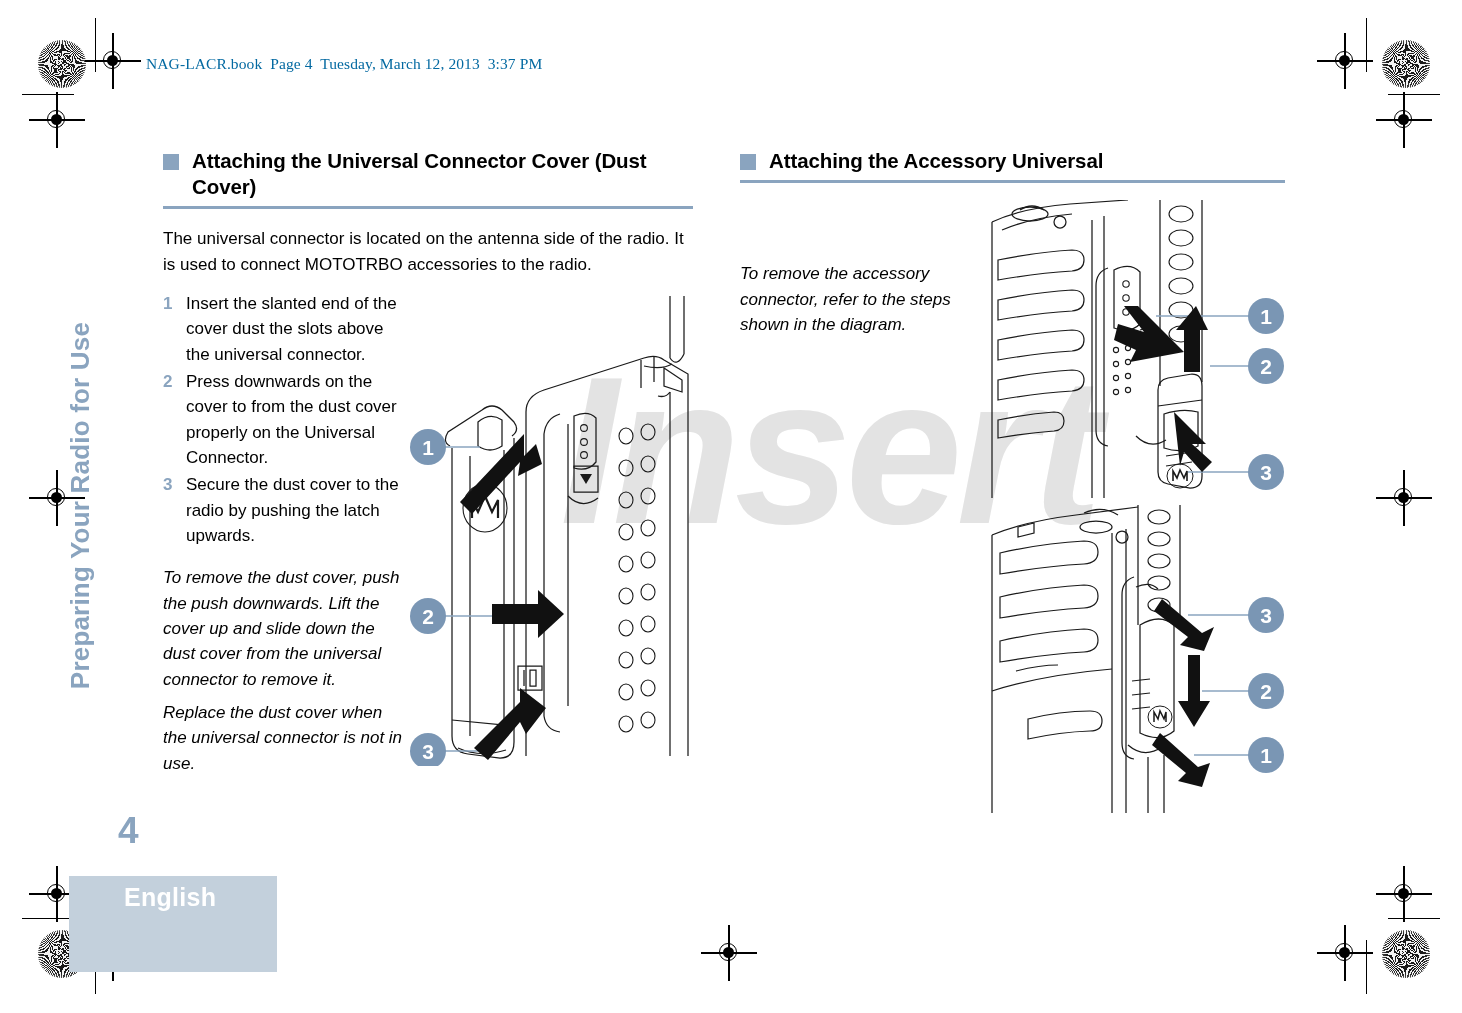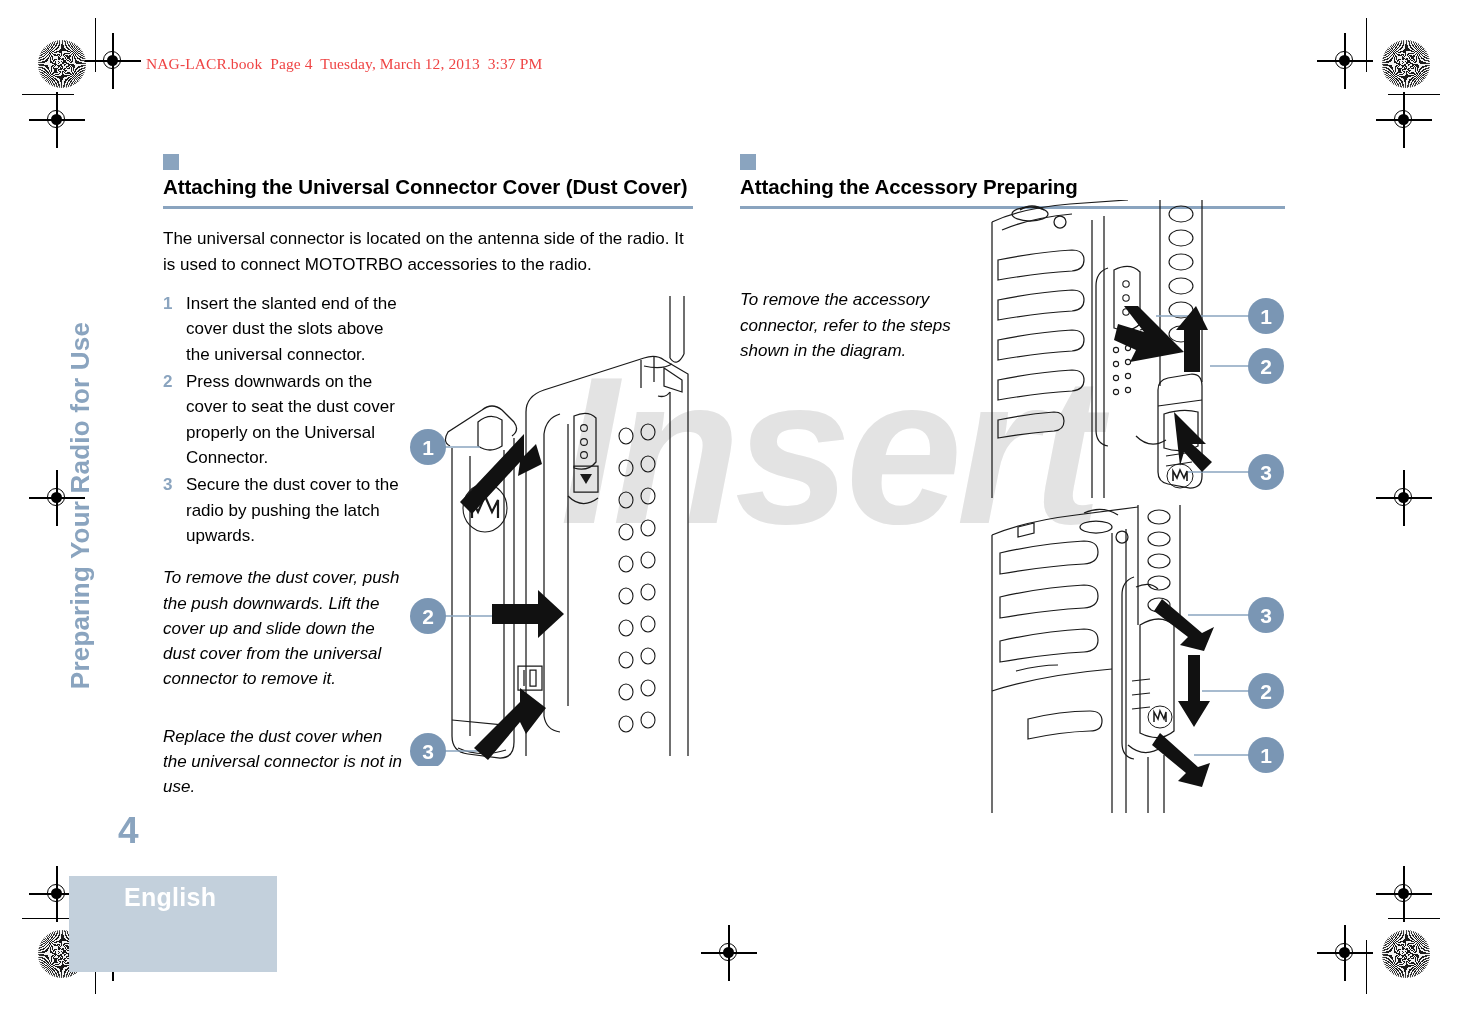--- a/index.html
+++ b/index.html
@@ -62,21 +62,21 @@
 
   
   .book-header {
     position: absolute;
     left: 146px;
     top: 55px;
     font-family: "Liberation Serif", serif;
     font-size: 15.5px;
     letter-spacing: .1px;
     white-space: pre;
-    color: #ef4444;
+    color: #0369a1;
   }
 
   
   .side-tab {
     position: absolute;
     left: -130px;
     top: 490px;
     width: 420px;
     transform: rotate(-90deg);
     transform-origin: center center;
@@ -134,22 +134,21 @@
     position: absolute;
     top: 148px;
     z-index: 2;
   }
   .col-left  { left: 163px; width: 530px; }
   .col-right { left: 740px; width: 545px; }
 
   .sec-head {
     display: flex;
     align-items: flex-start;
-    gap: 4px;
-    flex-direction: column;
+    gap: 13px;
   }
   .sec-square {
     flex: 0 0 auto;
     width: 16px; height: 16px;
     background: #8aa4bf;
     margin-top: 6px;
   }
   .sec-title {
     font-size: 20.5px;
     font-weight: bold;
@@ -301,30 +300,30 @@
 
   <div class="body-text">The universal connector is located on the antenna side of the radio. It is used to connect MOTOTRBO accessories to the radio.</div>
 
   <ol class="steps">
     <li>
       <span class="num">1</span>
       <span class="txt">Insert the slanted end of the cover dust the slots above the universal connector.</span>
     </li>
     <li>
       <span class="num">2</span>
-      <span class="txt">Press downwards on the cover to seat the dust cover properly on the Universal Connector.</span>
+      <span class="txt">Press downwards on the cover to from the dust cover properly on the Universal Connector.</span>
     </li>
     <li>
       <span class="num">3</span>
       <span class="txt">Secure the dust cover to the radio by pushing the latch upwards.</span>
     </li>
   </ol>
 
   <div class="body-text italic txtcol-narrow">To remove the dust cover, push the push downwards. Lift the cover up and slide down the dust cover from the universal connector to remove it.</div>
-  <div class="body-text italic txtcol-narrow" style="margin-top:32px;">Replace the dust cover when the universal connector is not in use.</div>
+  <div class="body-text italic txtcol-narrow" style="margin-top:8px;">Replace the dust cover when the universal connector is not in use.</div>
 </div>
 
 <div class="fig" style="left:408px; top:296px;">
   <svg width="300" height="470" viewBox="0 0 300 470" fill="none" stroke="#1a1a1a" stroke-width="1.25">
 
     <path d="M262 0 L262 62 M276 0 L276 58 M262 62 q7 10 14 -4"></path>
 
     <path d="M118 116 q0 -16 18 -22 L236 62 q12 -4 20 2 L280 78 L280 100"></path>
     <path d="M118 116 L118 460"></path>
     <path d="M233 64 L233 92 M246 60 L246 86"></path>
@@ -410,21 +409,21 @@
     <g>
       <circle cx="20" cy="455" r="18" fill="#7a96b4"></circle>
       <text x="20" y="463" text-anchor="middle" fill="#fff" font-family="Liberation Sans, sans-serif" font-size="21" font-weight="bold">3</text>
     </g>
   </svg>
 </div>
 
 <div class="col col-right">
   <div class="sec-head">
     <span class="sec-square"></span>
-    <div class="sec-title">Attaching the Accessory Preparing</div>
+    <div class="sec-title">Attaching the Accessory Universal</div>
   </div>
   <div class="sec-rule"></div>
 
   <div class="body-text italic txtcol-narrow" style="margin-top:78px;">To remove the accessory connector, refer to the steps shown in the diagram.</div>
 </div>
 
 <div class="fig" style="left:988px; top:200px;">
   <svg width="300" height="300" viewBox="0 0 300 300" fill="none" stroke="#1a1a1a" stroke-width="1.25">
 
     <path d="M4 22 L4 298"></path>

